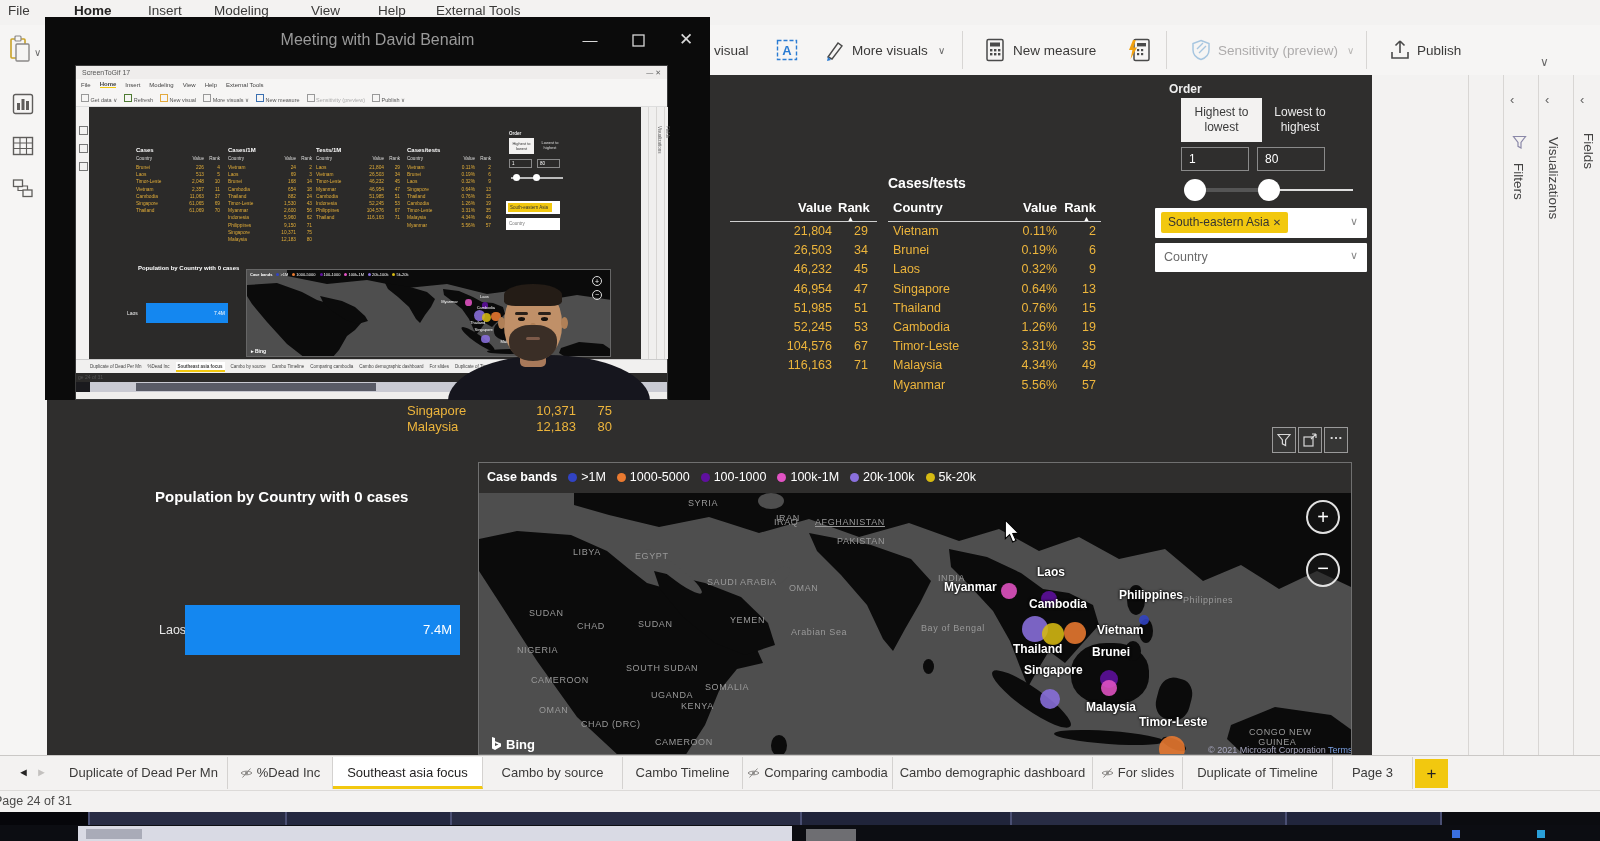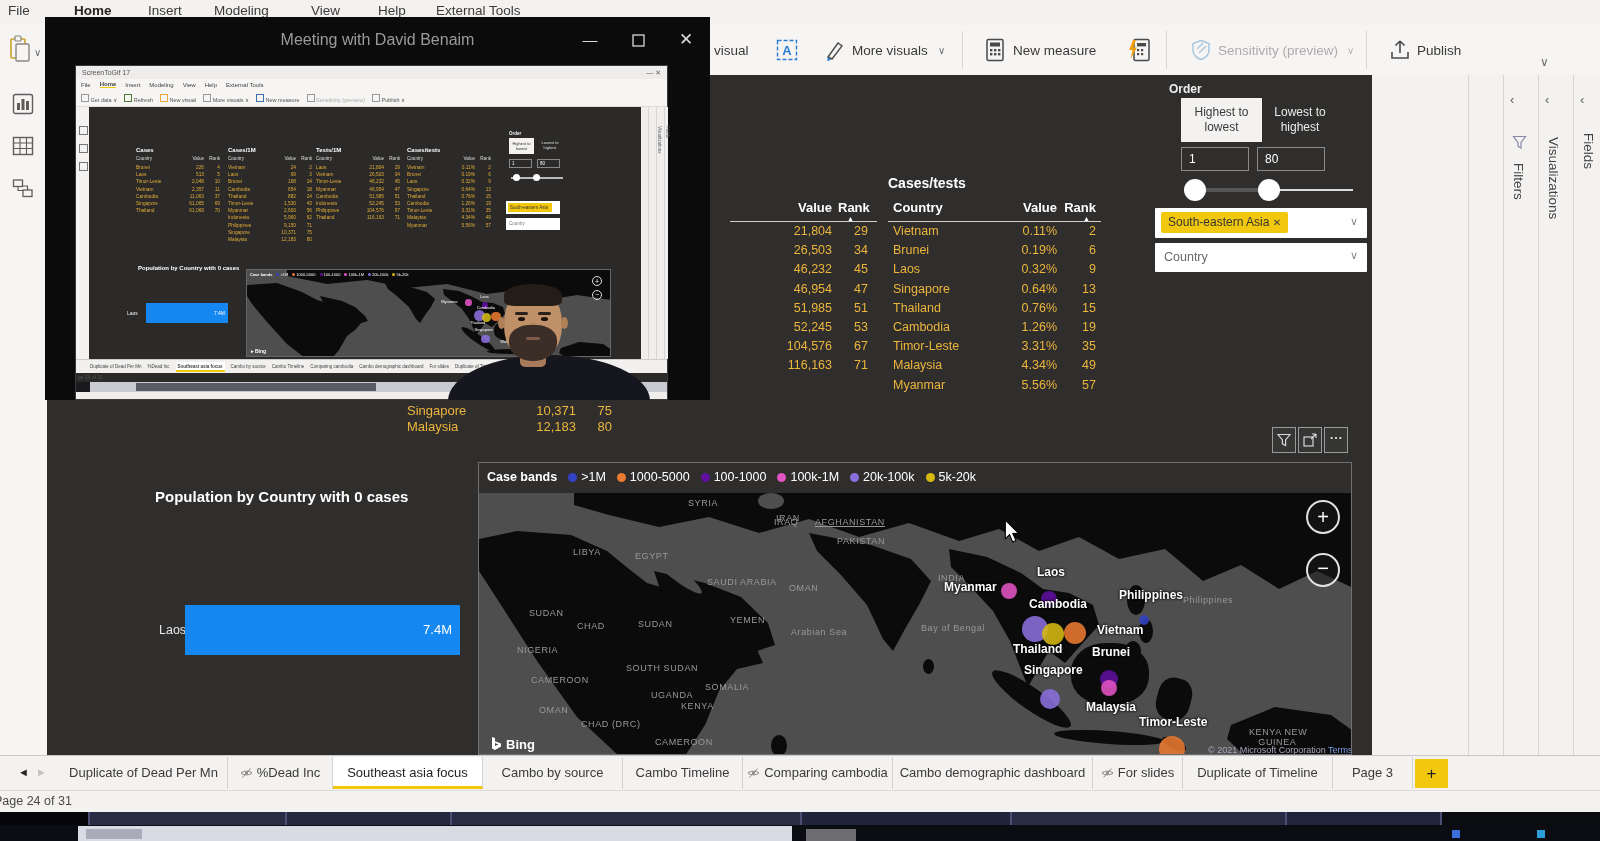--- a/index.html
+++ b/index.html
@@ -313,21 +313,21 @@
           <div class="maplbl" style="position: absolute; left: 52px; top: 182px;">CAMEROON</div>
           <div class="maplbl" style="position: absolute; left: 226px; top: 189px;">SOMALIA</div>
           <div class="maplbl" style="position: absolute; left: 172px; top: 197px;">UGANDA</div>
           <div class="maplbl" style="position: absolute; left: 202px; top: 208px;">KENYA</div>
           <div class="maplbl" style="position: absolute; left: 60px; top: 212px;">OMAN</div>
           <div class="maplbl" style="position: absolute; left: 102px; top: 226px;">CHAD (DRC)</div>
           <div class="maplbl" style="position: absolute; left: 176px; top: 244px;">CAMEROON</div>
           <div class="maplbl" style="position: absolute; left: 312px; top: 134px;">Arabian Sea</div>
           <div class="maplbl" style="position: absolute; left: 442px; top: 130px;">Bay of Bengal</div>
           <div class="maplbl" style="position: absolute; left: 704px; top: 102px;">Philippines</div>
-          <div class="maplbl" style="position: absolute; left: 770px; top: 234px;">KENYA NEW
+          <div class="maplbl" style="position: absolute; left: 770px; top: 234px;">CONGO NEW
    GUINEA</div>
           <div class="bubble" style="position: absolute; left: 522px; top: 90px; width: 16px; height: 16px; background: rgb(226, 83, 196);"></div>
           <div class="bubble" style="position: absolute; left: 562px; top: 98px; width: 16px; height: 16px; background: rgb(95, 16, 158);"></div>
           <div class="bubble" style="position: absolute; left: 543px; top: 123px; width: 26px; height: 26px; background: rgb(138, 112, 221);"></div>
           <div class="bubble" style="position: absolute; left: 563px; top: 130px; width: 22px; height: 22px; background: rgb(214, 186, 18);"></div>
           <div class="bubble" style="position: absolute; left: 585px; top: 129px; width: 22px; height: 22px; background: rgb(234, 122, 48);"></div>
           <div class="bubble" style="position: absolute; left: 660px; top: 122px; width: 10px; height: 10px; background: rgb(49, 67, 196);"></div>
           <div class="bubble" style="position: absolute; left: 621px; top: 177px; width: 18px; height: 18px; background: rgb(95, 16, 158);"></div>
           <div class="bubble" style="position: absolute; left: 622px; top: 187px; width: 16px; height: 16px; background: rgb(226, 83, 196);"></div>
           <div class="bubble" style="position: absolute; left: 561px; top: 196px; width: 20px; height: 20px; background: rgb(138, 112, 221);"></div>

